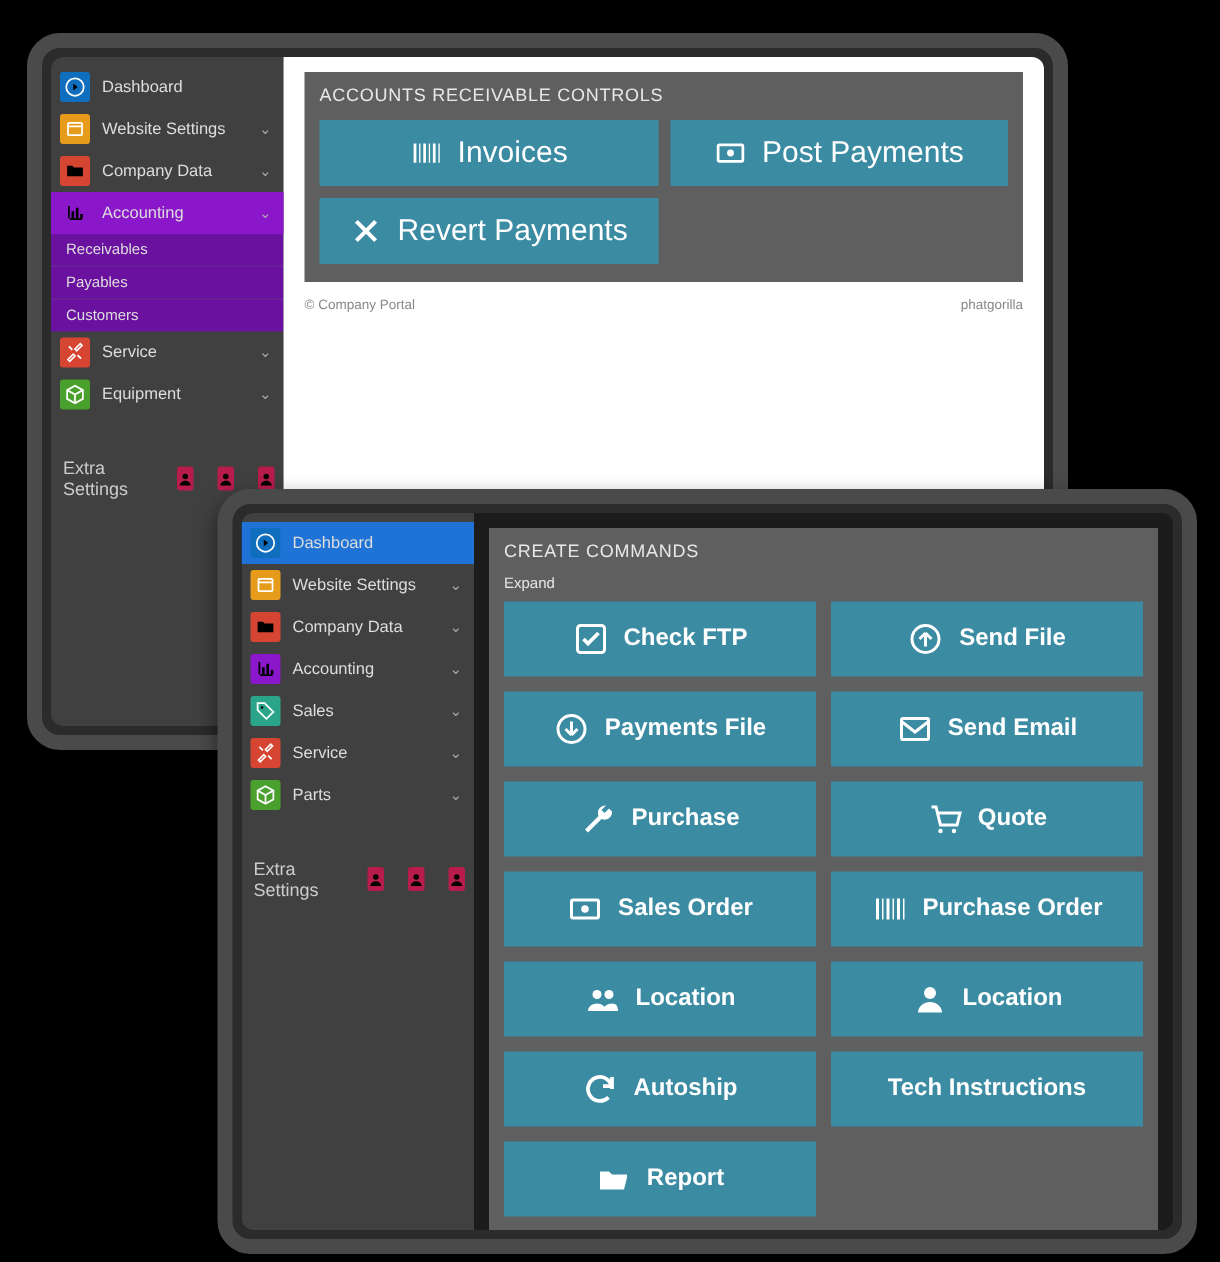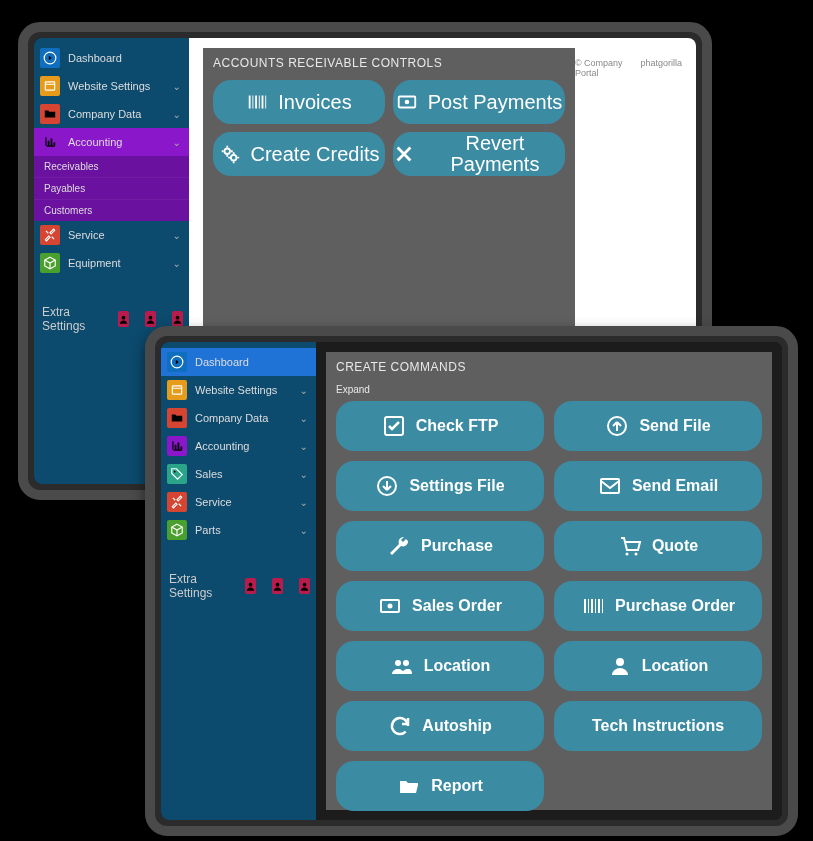--- a/index.html
+++ b/index.html
@@ -15,21 +15,21 @@
     border-radius: 22px;
     box-shadow: 0 6px 14px rgba(0,0,0,.5);
     overflow: hidden;
   }
   .tablet.t1 { left: 18px; top: 22px; width: 694px; height: 478px; }
   .tablet.t2 { left: 145px; top: 326px; width: 653px; height: 510px; }
 
   .screen { position: absolute; inset: 6px; display: flex; background: #1c1c1c; border-radius: 8px; overflow: hidden; }
 
   
-  .sidebar { width: 155px; background: #0c4a6e; color: #ddd; font-size: 11px; display: flex; flex-direction: column; padding-top: 6px; }
+  .sidebar { width: 155px; background: #404040; color: #ddd; font-size: 11px; display: flex; flex-direction: column; padding-top: 6px; }
   .nav-item {
     display: flex; align-items: center; gap: 8px;
     padding: 4px 8px 4px 6px; height: 28px; cursor: pointer;
     position: relative;
   }
   .nav-item .tile {
     width: 20px; height: 20px; display: flex; align-items: center; justify-content: center;
     color: #fff; font-size: 12px; border-radius: 2px; flex-shrink: 0;
   }
   .nav-item .chev { margin-left: auto; color: #aaa; font-size: 10px; }
@@ -43,37 +43,37 @@
     display: flex; align-items: center; gap: 16px;
     color: #ccc; font-size: 12px;
   }
   .extra .sp { flex: 1; }
   .mini {
     width: 16px; height: 16px; background: #b71c4c; color: #fff;
     font-size: 10px; display: flex; align-items: center; justify-content: center; border-radius: 2px; cursor: pointer;
   }
 
   
-  .main { flex: 1; background: #fff; display: flex; flex-direction: row; padding: 10px 14px 8px 14px; }
+  .main { flex: 1; background: #fff; display: flex; flex-direction: column; padding: 10px 14px 8px 14px; }
   .main.dark { background: #1c1c1c; padding: 10px; }
 
   .panel {
     background: #5f5f5f; padding: 8px 10px 12px 10px;
   }
   .panel-title { color: #e8e8e8; font-size: 12px; letter-spacing: .5px; margin-bottom: 10px; }
   .panel-sub { color: #e8e8e8; font-size: 10px; margin-bottom: 6px; cursor: pointer; }
 
   .btn-grid { display: grid; grid-template-columns: 1fr 1fr; gap: 8px; }
   .btn-grid.big { gap: 10px; }
 
   .app-btn {
     background: #3b8ba3; color: #fff;
     display: flex; align-items: center; justify-content: center; gap: 10px;
     font-size: 20px; font-weight: 300; height: 44px; cursor: pointer;
-    text-align: center; line-height: 1.05; border-radius: 18px;
+    text-align: center; line-height: 1.05;
   }
   .app-btn.tall { height: 50px; font-size: 16px; font-weight: bold; }
   .app-btn svg { width: 22px; height: 22px; fill: #fff; flex-shrink: 0; }
   .app-btn.tall svg { width: 24px; height: 24px; }
 
   .footer { margin-top: 10px; display: flex; font-size: 9px; color: #888; }
   .footer .sp { flex: 1; }
 
   
   .c-blue   { background:#106ebe; }
@@ -264,26 +264,20 @@
                 <span>Invoices</span>
               </div>
               <div class="app-btn">
                 <svg viewBox="0 0 24 24">
                   <use href="#i-payment"></use>
                 </svg>
                 <span>Post Payments</span>
               </div>
               <div class="app-btn">
                 <svg viewBox="0 0 24 24">
-                  <use href="#i-gears"></use>
-                </svg>
-                <span>Create Credits</span>
-              </div>
-              <div class="app-btn">
-                <svg viewBox="0 0 24 24">
                   <use href="#i-x"></use>
                 </svg>
                 <span>Revert Payments</span>
               </div>
             </div>
         </div>
         <div class="footer">
           <span>© Company Portal</span>
           <span class="sp"></span>
           <span>phatgorilla</span>
@@ -394,21 +388,21 @@
               <div class="app-btn tall">
                 <svg viewBox="0 0 24 24">
                   <use href="#i-upload"></use>
                 </svg>
                 <span>Send File</span>
               </div>
               <div class="app-btn tall">
                 <svg viewBox="0 0 24 24">
                   <use href="#i-download"></use>
                 </svg>
-                <span>Settings File</span>
+                <span>Payments File</span>
               </div>
               <div class="app-btn tall">
                 <svg viewBox="0 0 24 24">
                   <use href="#i-mail"></use>
                 </svg>
                 <span>Send Email</span>
               </div>
               <div class="app-btn tall">
                 <svg viewBox="0 0 24 24">
                   <use href="#i-wrench"></use>

